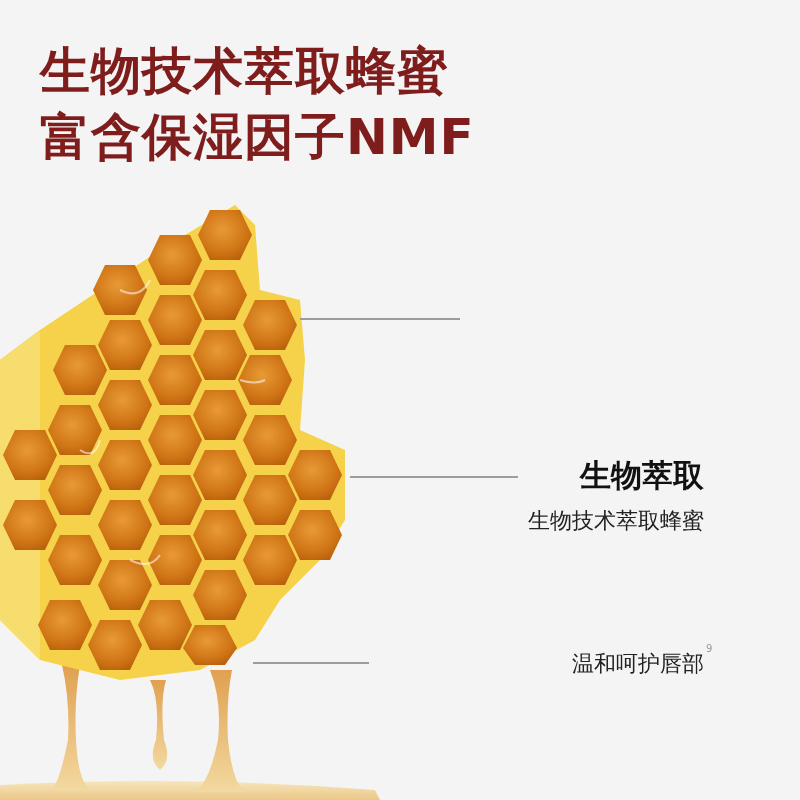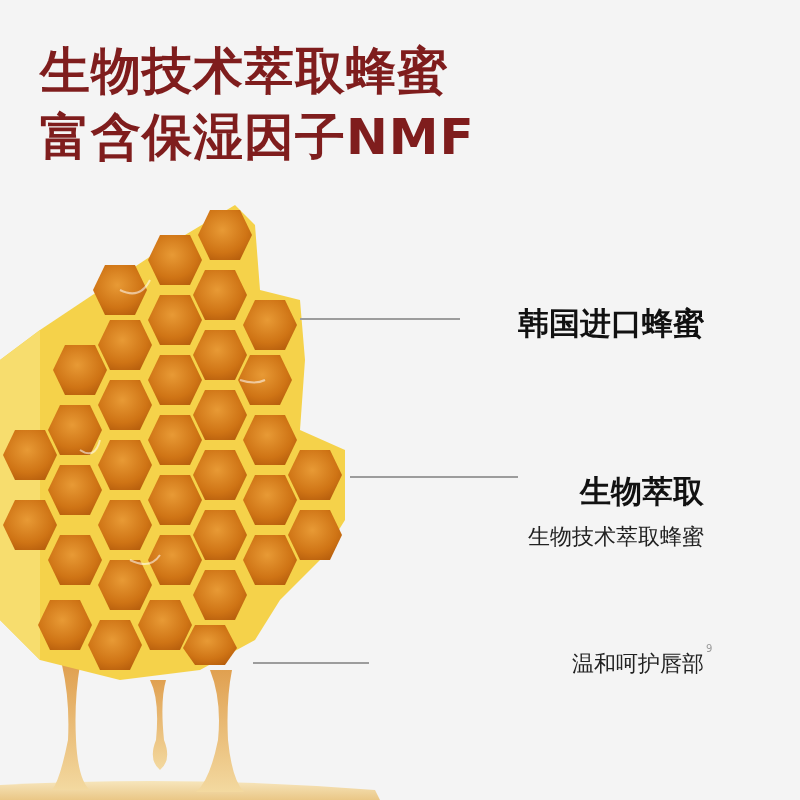--- a/index.html
+++ b/index.html
@@ -101,24 +101,23 @@
     <path d="M240 380 Q255 385 265 380"></path>
     <path d="M130 560 Q150 570 160 555"></path>
   </g>
 </svg>
 
 <div class="leader" style="left:300px; top:318px; width:160px;"></div>
 <div class="leader" style="left:350px; top:476px; width:168px;"></div>
 <div class="leader" style="left:253px; top:662px; width:116px;"></div>
 
 <div class="callout" style="top:300px;">
-  <div class="title">韩国进口蜂蜜</div>
 </div>
 
-<div class="callout" style="top:452px;margin-top:16px;">
+<div class="callout" style="top:452px;">
   <div class="title">生物萃取</div>
   <div class="sub">生物技术萃取蜂蜜</div>
 </div>
 
 <div class="callout" style="top:641px;">
   <div class="sub">温和呵护唇部</div>
 </div>
 
 <div class="sup">9</div>
 

